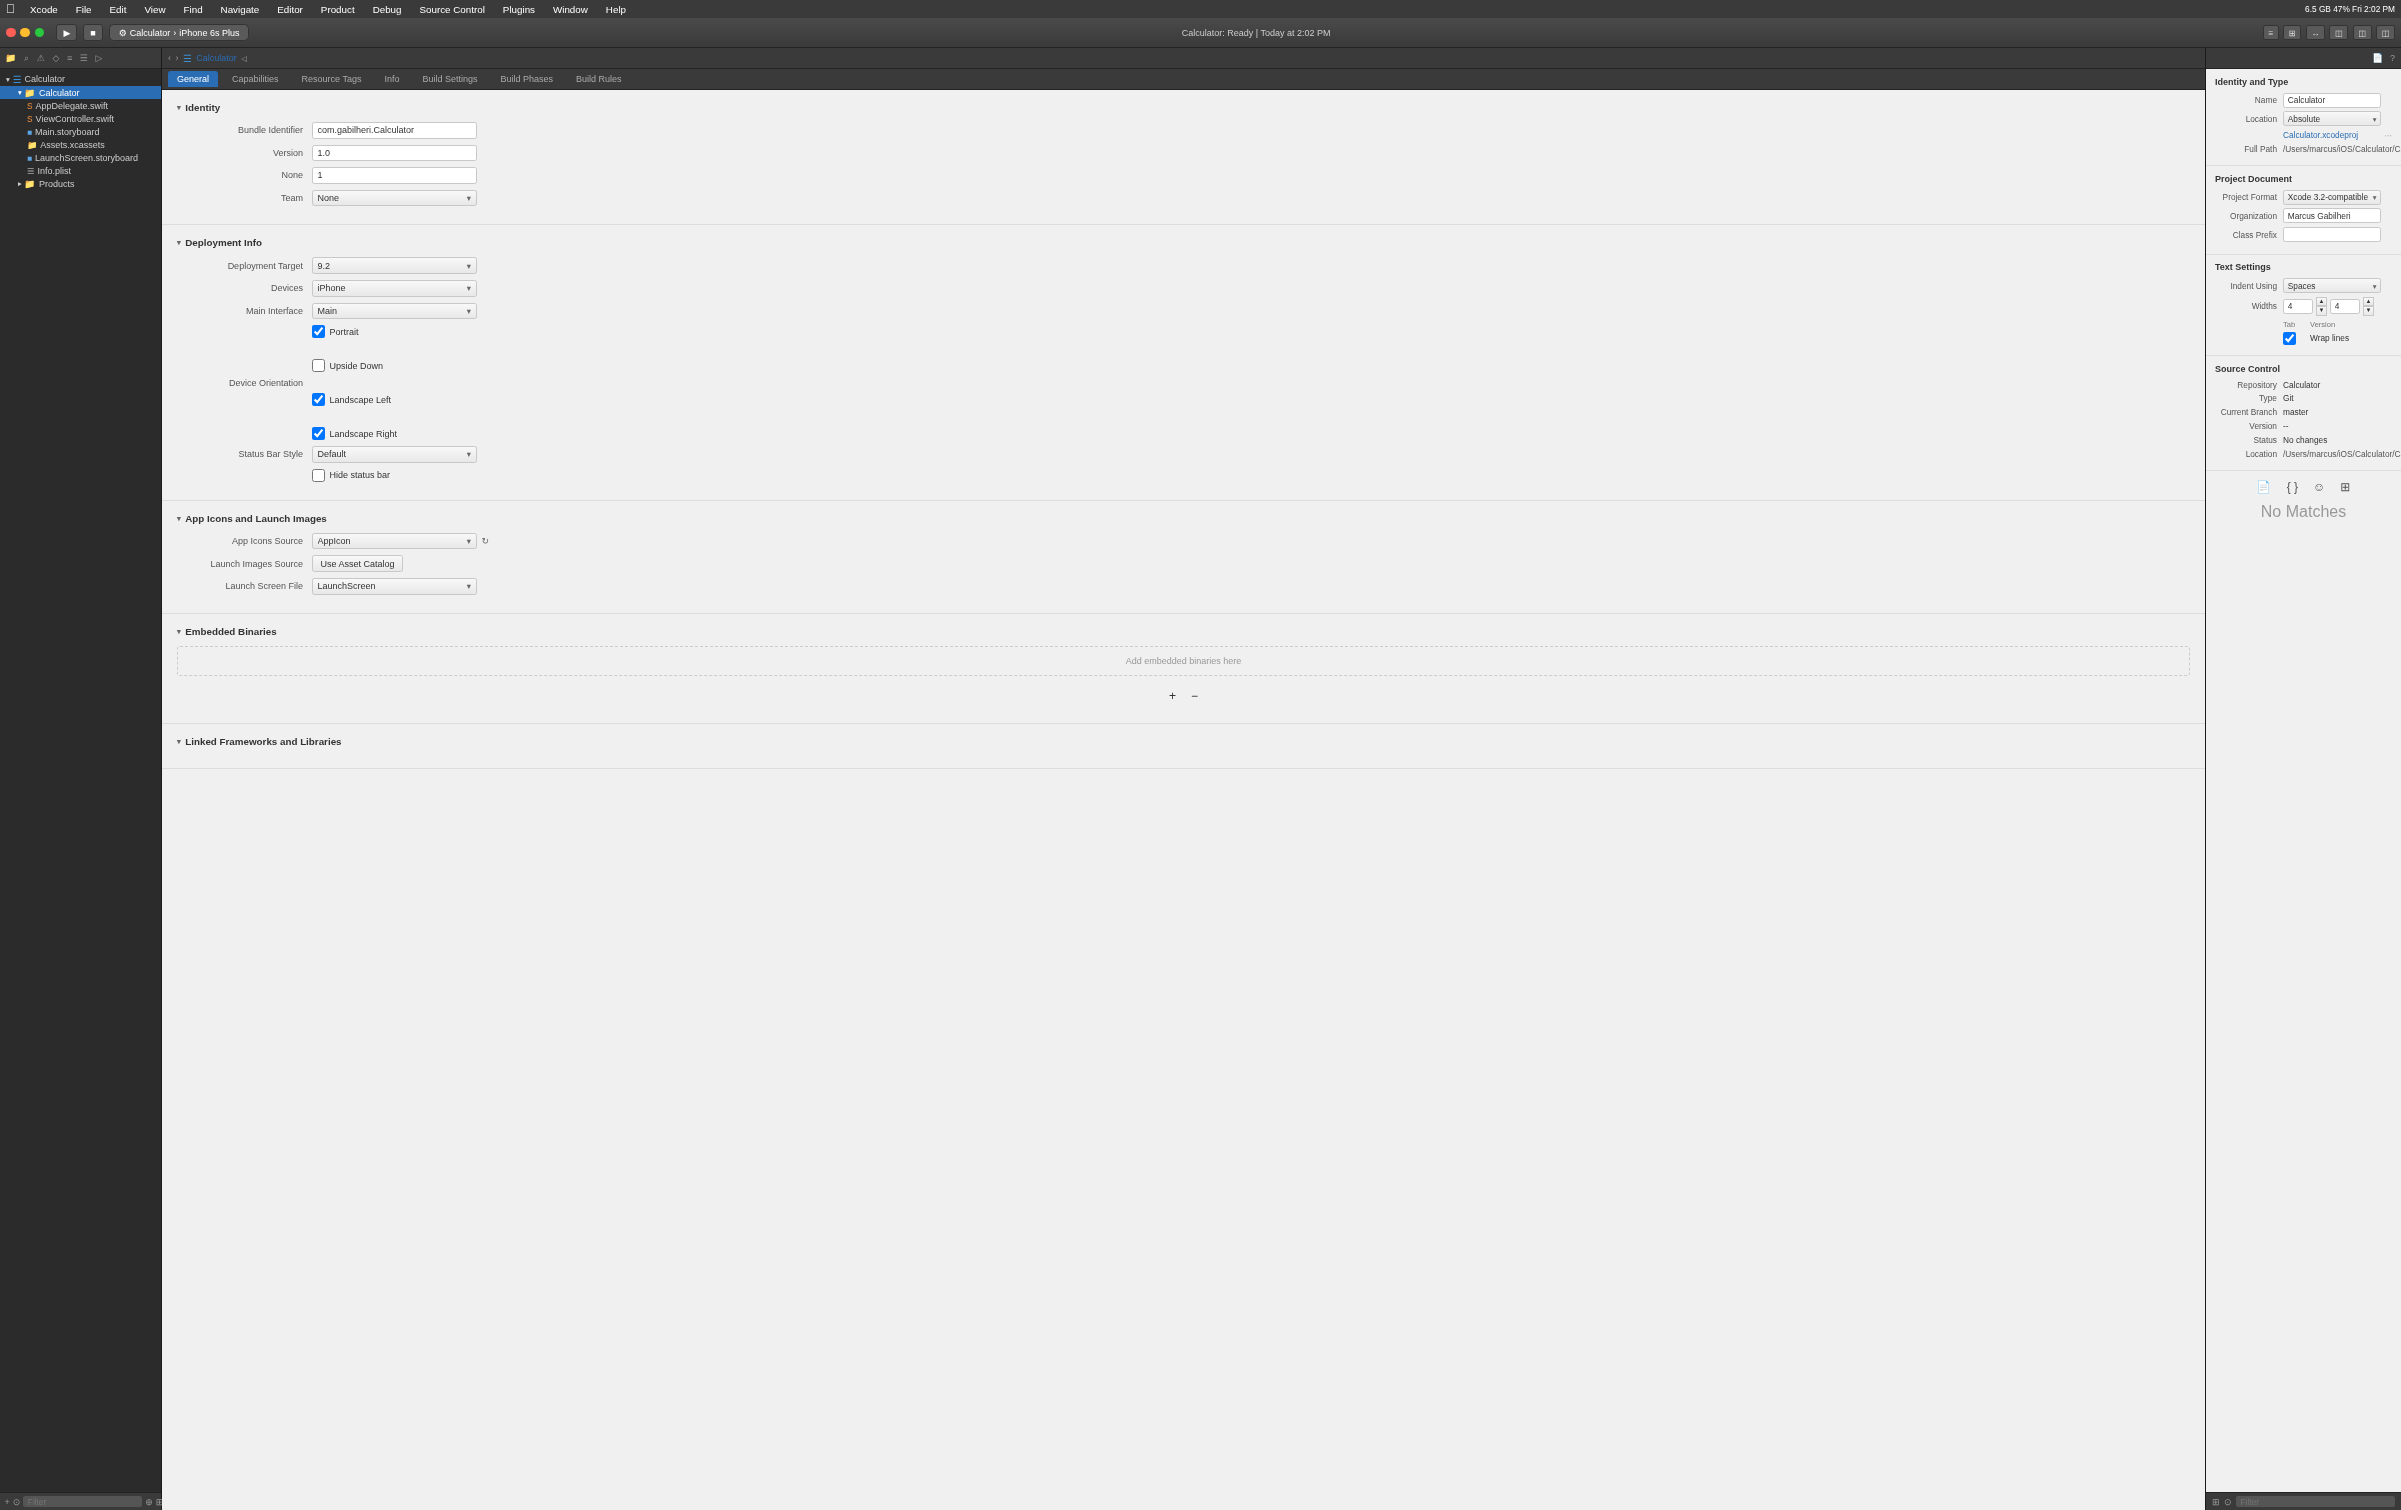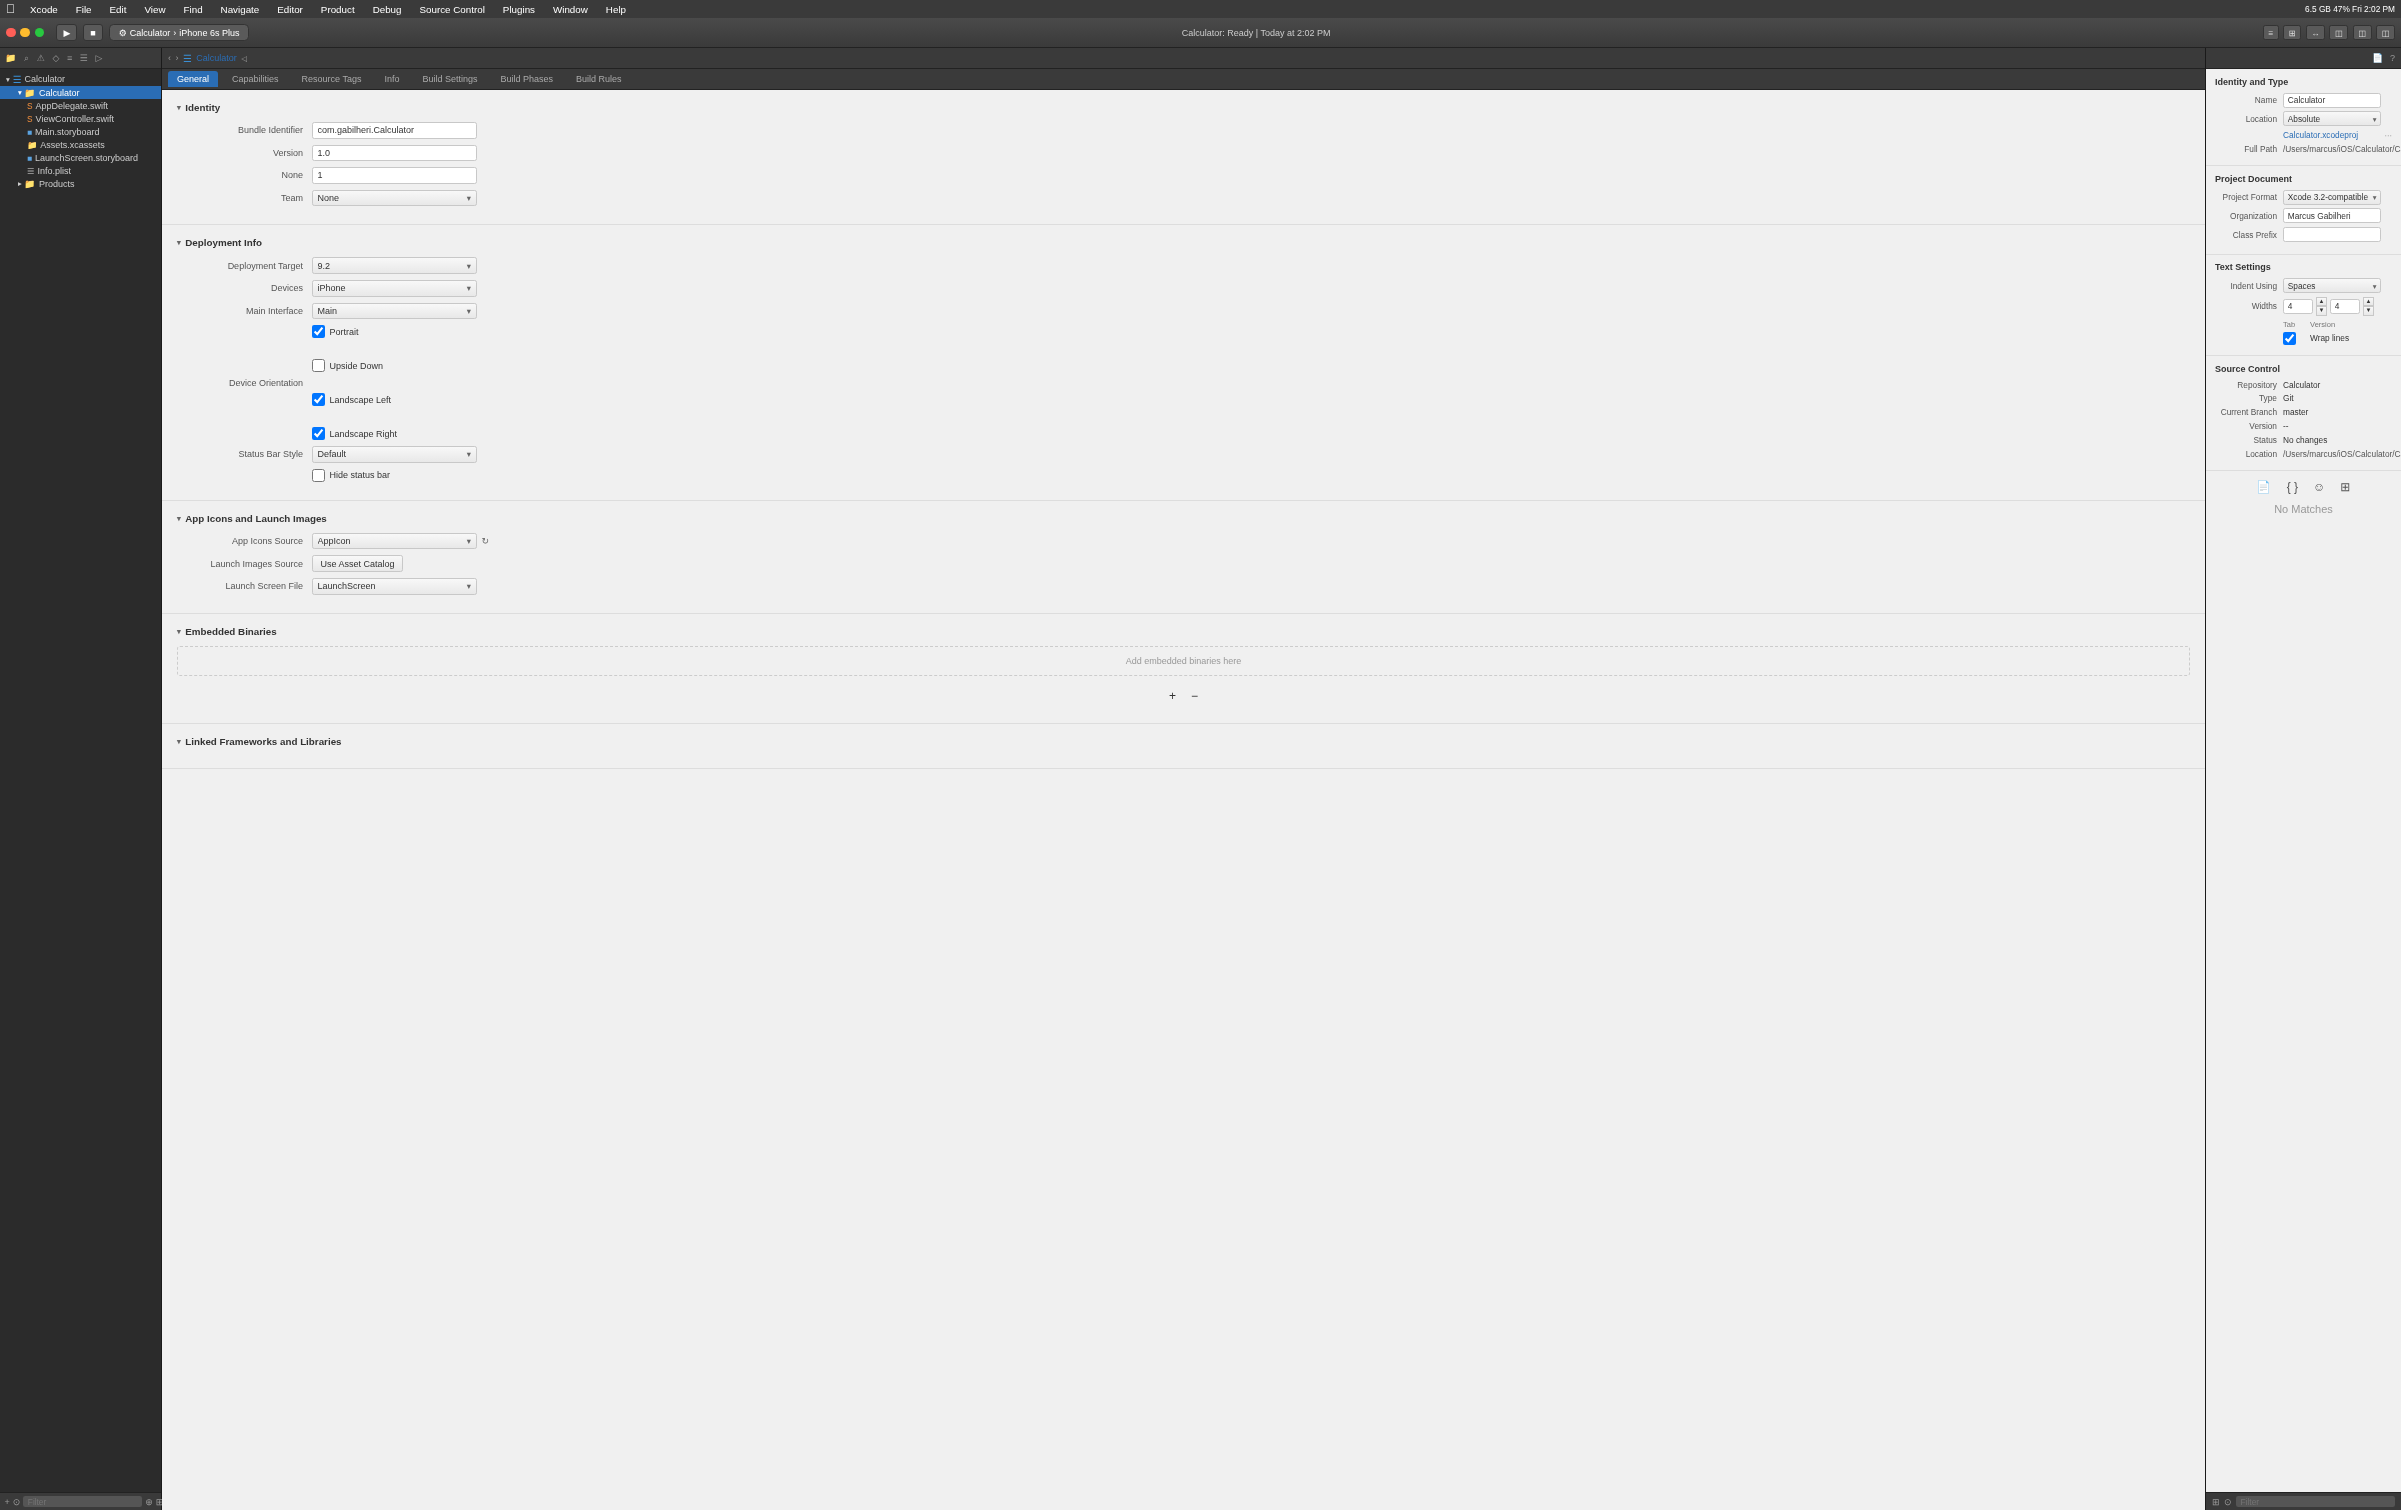--- a/index.html
+++ b/index.html
@@ -92,21 +92,21 @@
     .inspector-select-wrapper::after { content: '▾'; position: absolute; right: 4.5px; top: 50%; transform: translateY(-50%); color: #666; pointer-events: none; font-size: 7.5px; }
     .inspector-select-wrapper select { width: 100%; border: 0.8px solid #c8c8c8; border-radius: 2.3px; padding: 1.5px 3.8px; font-size: 8.3px; background: linear-gradient(to bottom, #f8f8f8, #e8e8e8); color: #333; cursor: pointer; -webkit-appearance: none; }
     .inspector-number-row { display: flex; align-items: center; gap: 3px; }
     .inspector-number { width: 30px; border: 0.8px solid #c8c8c8; border-radius: 2.3px; padding: 1.5px 3.8px; font-size: 8.3px; background: #fff; color: #333; }
     .stepper { display: flex; flex-direction: column; }
     .stepper-btn { border: 0.8px solid #c8c8c8; background: linear-gradient(to bottom, #f8f8f8, #e8e8e8); font-size: 6px; padding: 0 1.5px; cursor: pointer; line-height: 7.5px; color: #333; }
     .inspector-checkbox-row { display: flex; align-items: center; gap: 14px; margin-bottom: 3px; padding-left: 68px; }
     .inspector-checkbox-row input[type=checkbox] { cursor: pointer; }
     .inspector-checkbox-row label { font-size: 8.3px; color: #333; cursor: pointer; }
     .tab-widths { display: flex; gap: 15px; font-size: 7.5px; color: #777; padding-left: 68px; margin-bottom: 3px; }
-    .no-matches { flex: 1; display: flex; align-items: center; justify-content: center; color: #999; font-size: 11px; }
+    .no-matches { flex: 1; display: flex; align-items: center; justify-content: center; color: #999; font-size: 16px; }
     .inspector-footer { display: flex; align-items: center; background: #3a3a3a; border-top: 0.8px solid #222; height: 18px; padding: 0 6px; gap: 4.5px; }
     .inspector-filter { flex: 1; background: #555; border: none; border-radius: 2.3px; color: #ccc; font-size: 8.3px; padding: 0.8px 4.5px; }
     .inspector-bottom-icons { display: flex; gap: 6px; justify-content: center; padding: 6px; }
     .bottom-icon-btn { color: #555; cursor: pointer; font-size: 12px; padding: 3px 4.5px; }
     .no-matches-area { background: #f0f0f0; flex: 1; display: flex; align-items: center; justify-content: center; }
 
     
     ::-webkit-scrollbar { width: 4.5px; height: 4.5px; }
     ::-webkit-scrollbar-track { background: #2b2b2b; }
     ::-webkit-scrollbar-thumb { background: #555; border-radius: 2.3px; }

